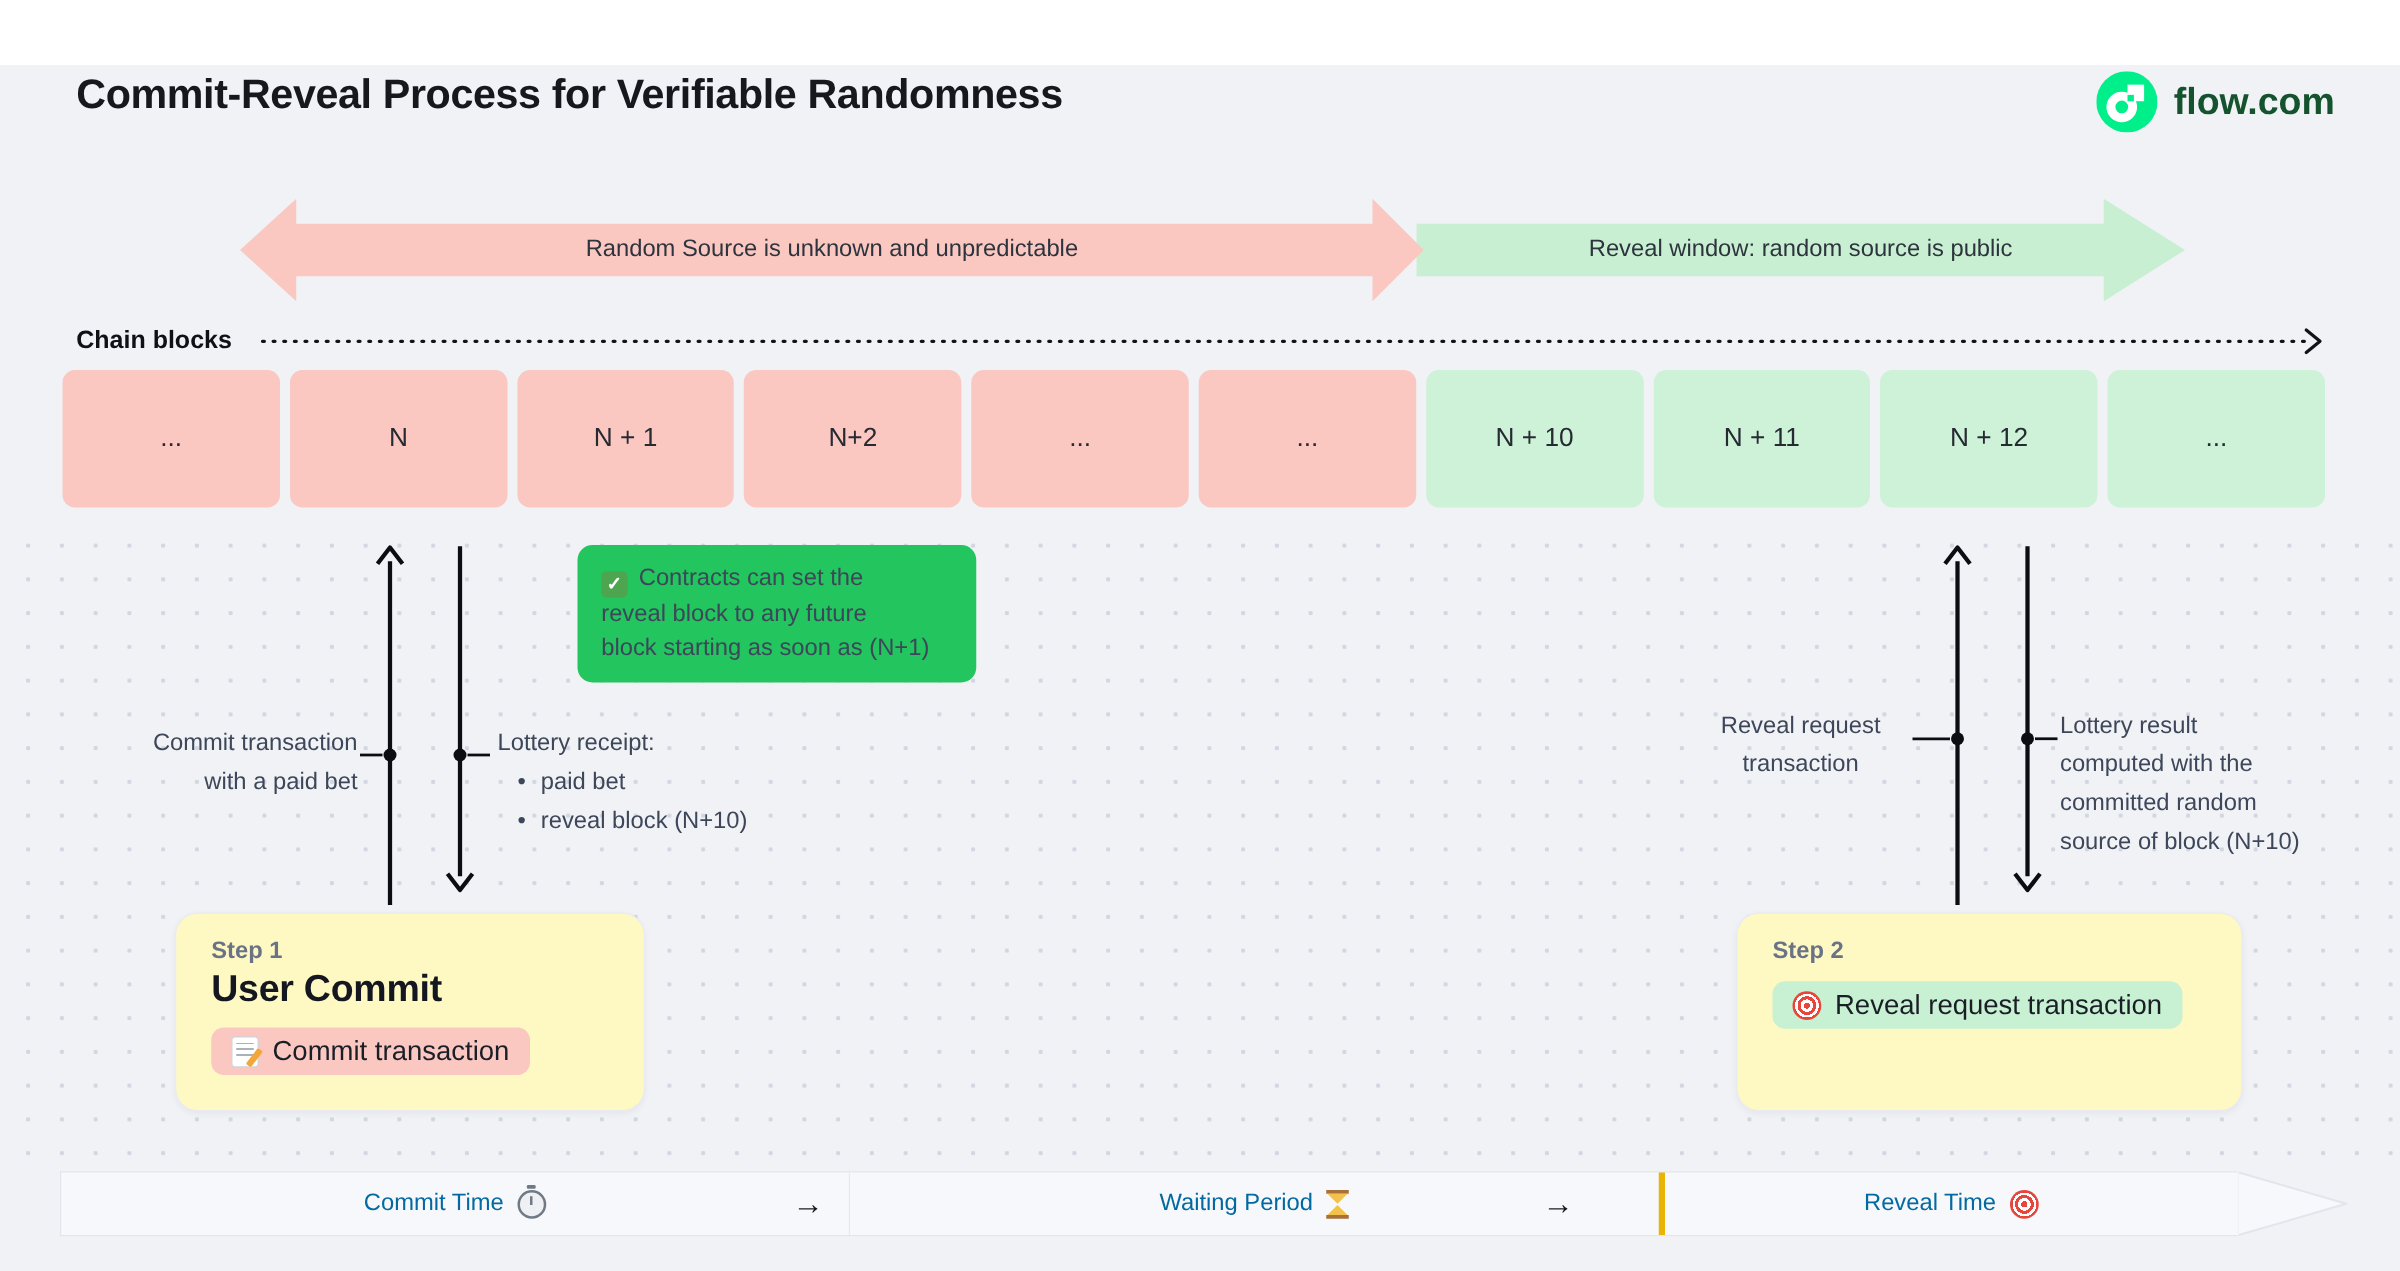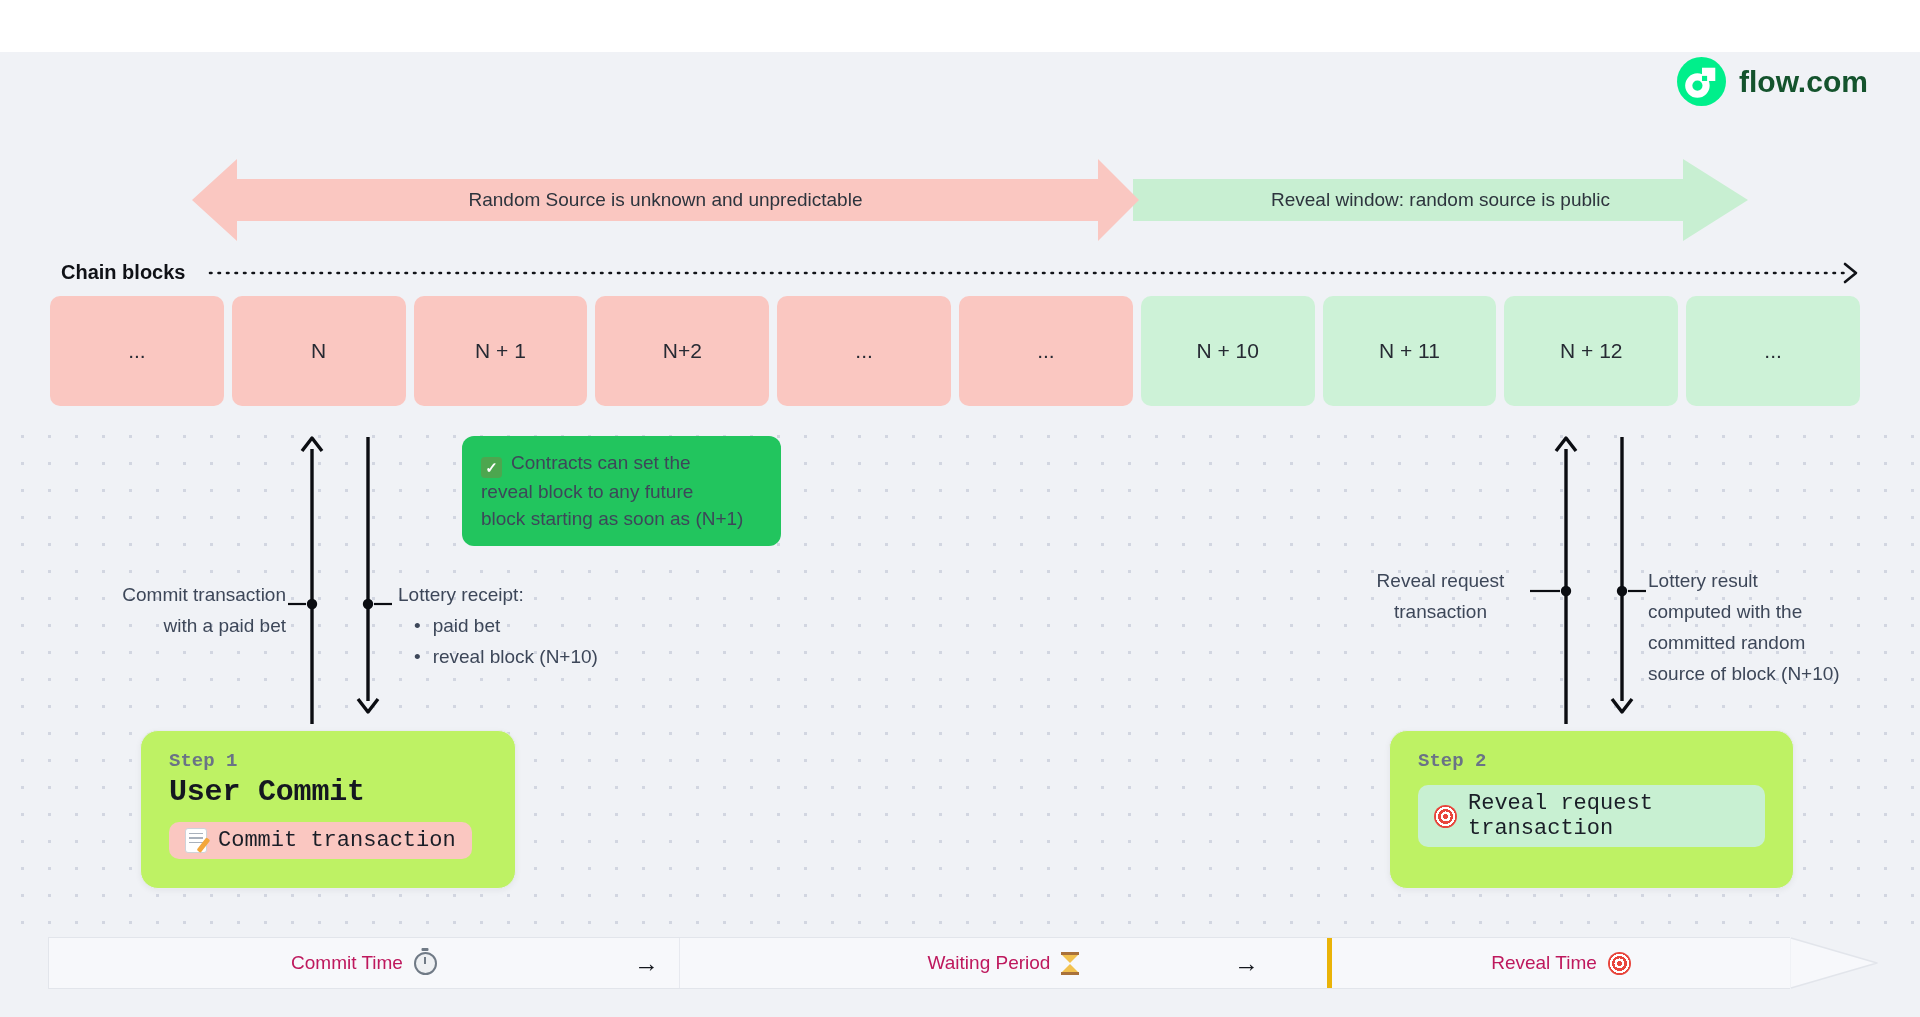--- a/index.html
+++ b/index.html
@@ -41,22 +41,22 @@
   .note-right{left:1143px;top:436px;width:292px;}
 
   .callout{position:absolute;font-size:19px;line-height:31px;color:#3d4759;white-space:pre-line;z-index:6;}
   .callout-commit{left:66px;width:220px;text-align:right;top:579px;}
   .callout-receipt{left:398px;top:579px;white-space:normal;}
   .callout-reveal{left:1358px;width:165px;text-align:center;top:565px;}
   .callout-result{left:1648px;top:565px;}
   .receipt-items{margin:0;padding:0;list-style:none;}
   .receipt-items li::before{content:"\2022";margin:0 12px 0 16px;}
 
-  .step-card{position:absolute;background:#bef264;border:1px solid #e9ebf0;border-radius:18px;
-             box-shadow:0 2px 6px rgba(20,25,40,.05);padding:19px 28px;box-sizing:border-box;z-index:6;font-family:Liberation Mono, monospace;}
+  .step-card{position:absolute;background:#fef9c3;border:1px solid #e9ebf0;border-radius:18px;
+             box-shadow:0 2px 6px rgba(20,25,40,.05);padding:19px 28px;box-sizing:border-box;z-index:6;}
   .step1{left:140px;top:730px;width:376px;height:159px;}
   .step2{left:1389px;top:730px;width:405px;height:159px;}
   .step-kicker{font-size:19px;font-weight:700;color:#6a7386;}
   .step-title{font-size:30px;font-weight:800;color:#141720;margin-top:3px;letter-spacing:-0.2px;}
   .step-pill{display:inline-flex;align-items:center;gap:11px;margin-top:13px;padding:6px 16px;border-radius:10px;
              font-size:22px;color:#1a1e27;}
   .pill-pink{background:#fac7c1;}
   .pill-green{background:#c8f0d2;}
 
   
@@ -77,37 +77,38 @@
   .icon-stopwatch::after{content:"";position:absolute;left:8px;top:3px;width:2px;height:7px;background:#707a86;}
   .icon-hourglass{width:18px;height:23px;position:relative;border-top:3px solid #a9713a;border-bottom:3px solid #a9713a;box-sizing:border-box;}
   .icon-hourglass::before{content:"";position:absolute;top:0;left:1px;width:0;height:0;
     border-left:8px solid transparent;border-right:8px solid transparent;border-top:8px solid #f2c14e;}
   .icon-hourglass::after{content:"";position:absolute;bottom:0;left:1px;width:0;height:0;
     border-left:8px solid transparent;border-right:8px solid transparent;border-bottom:8px solid #f2c14e;}
 
   
   .timeline{position:absolute;left:48px;top:937px;width:1742px;height:52px;background:#f7f8fb;
             border:1px solid #e2e5eb;border-right:none;display:flex;align-items:stretch;box-sizing:border-box;z-index:3;}
-  .tl-cell{display:flex;align-items:center;justify-content:center;gap:11px;font-size:19px;color:#be185d;}
+  .tl-cell{display:flex;align-items:center;justify-content:center;gap:11px;font-size:19px;color:#0369a1;}
   .tl-c1{width:630px;border-right:1px solid #e7e9ef;}
   .tl-c2{width:647px;border-right:5px solid #eab308;align-items:center;}
   .tl-c3{flex:1;}
   .tl-arrow{position:absolute;top:937px;height:52px;display:flex;align-items:center;font-size:25px;color:#14171d;z-index:4;}
   .tl-arrow1{left:634px;}
   .tl-arrow2{left:1234px;}
 
   .overlay{position:absolute;left:0;top:0;width:1920px;height:1017px;z-index:5;pointer-events:none;}
 </style>
 </head>
 <body>
 
 <div id="canvas">
 
   <div class="topstrip"></div>
 
+  <div class="title">Commit-Reveal Process for Verifiable Randomness</div>
 
   <a class="brand" href="#">
     <svg class="brand-mark" viewBox="0 0 48 48">
       <circle cx="24" cy="24" r="24" fill="#00ef8b"></circle>
       <circle cx="20" cy="28" r="8.5" fill="none" stroke="#ffffff" stroke-width="7"></circle>
       <rect x="24.5" y="10.5" width="13" height="13" fill="#ffffff"></rect>
       <rect x="24.5" y="18.5" width="5" height="5" fill="#00ef8b"></rect>
     </svg>
     <span class="brand-name">flow.com</span>
   </a>

